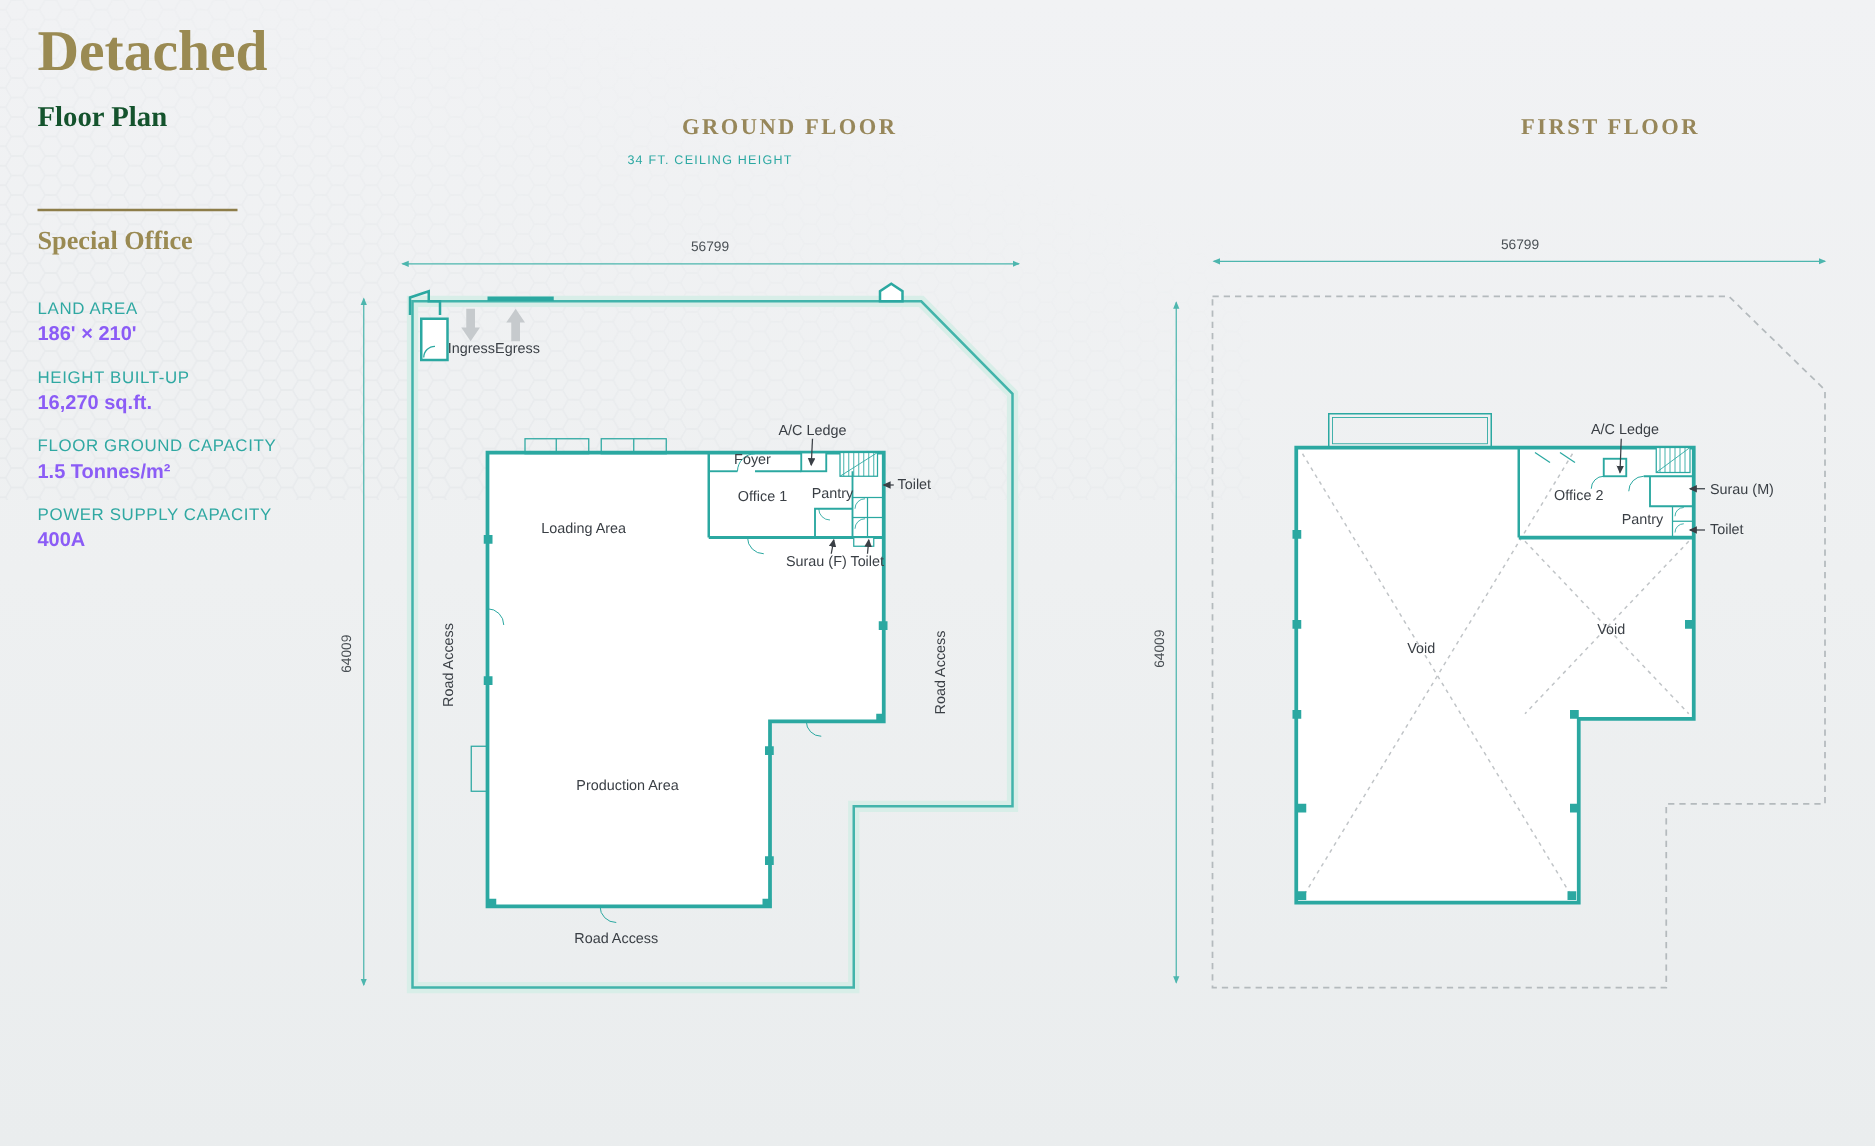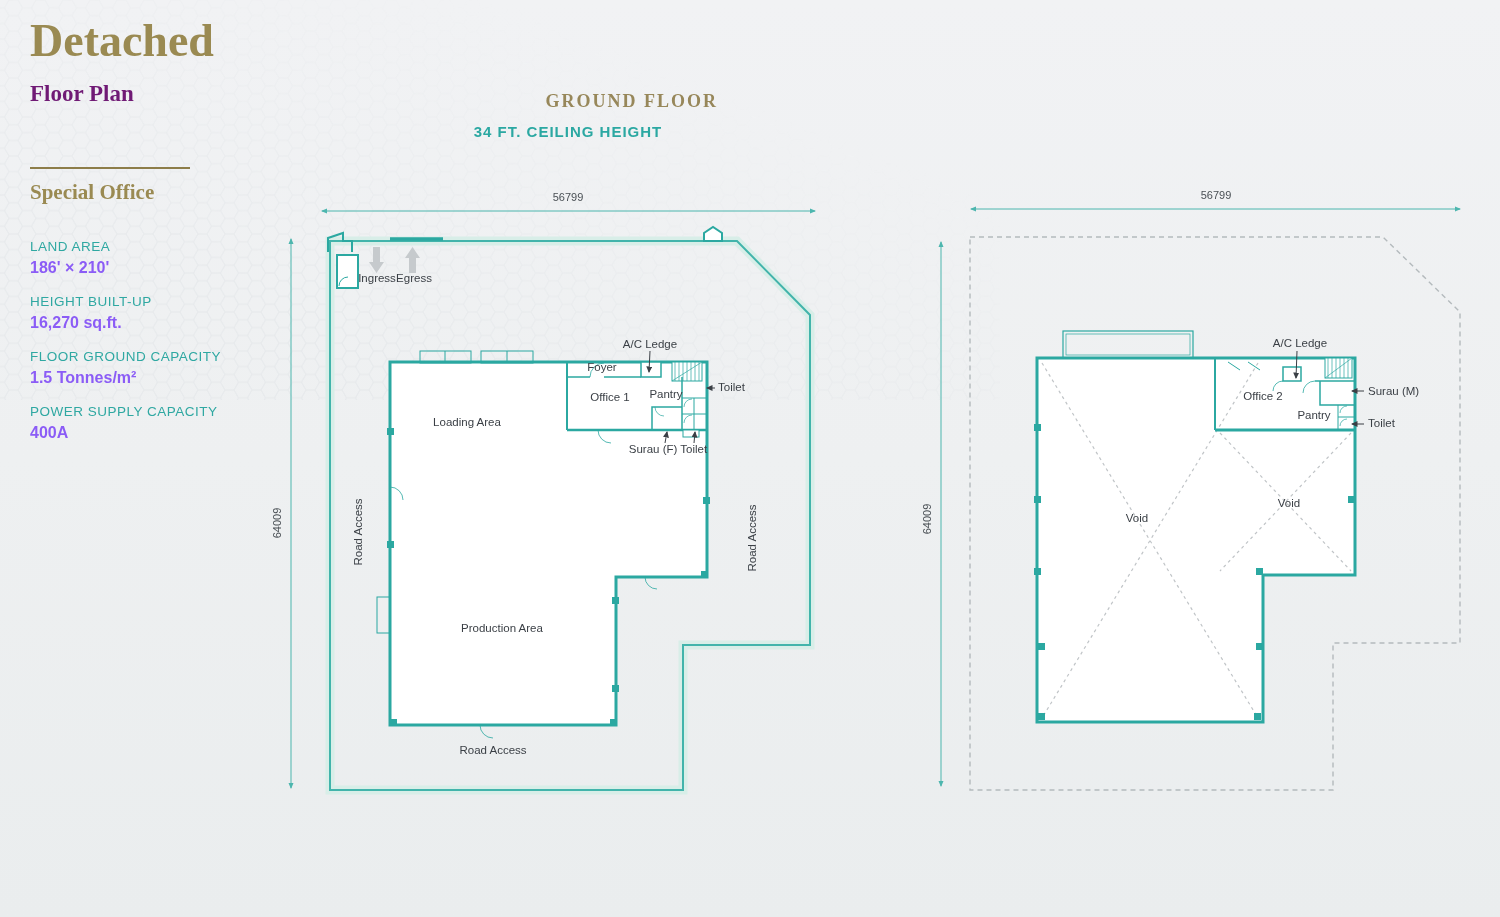--- a/index.html
+++ b/index.html
@@ -11,37 +11,37 @@
   
   .hex-layer{position:absolute;left:0;bottom:0;width:1000px;height:400px;opacity:.55;
     -webkit-mask-image:linear-gradient(to top right,rgba(0,0,0,1) 25%,rgba(0,0,0,0) 75%);
     mask-image:linear-gradient(to top right,rgba(0,0,0,1) 25%,rgba(0,0,0,0) 75%);}
 
   
   .panel{position:absolute;left:30px;top:16px;width:260px;}
   .title{font-family:"Liberation Serif",serif;font-weight:700;font-size:46px;
          color:#9a8a52;line-height:1.1;}
   .subtitle{font-family:"Liberation Serif",serif;font-weight:700;font-size:23px;
-         color:#701a75;margin-top:14px;}
+         color:#14532d;margin-top:14px;}
   .divider{width:160px;height:2px;background:#8d7d49;margin-top:60px;}
   .section-title{font-family:"Liberation Serif",serif;font-weight:700;font-size:21px;
          color:#9a8a52;margin-top:11px;}
   .specs{margin-top:34px;}
   .spec{margin-bottom:17px;}
   .spec .lab{font-size:13.5px;font-weight:400;color:#2fa8a2;letter-spacing:.5px;}
   .spec .val{font-size:16px;font-weight:700;color:#8b5cf6;margin-top:5px;}
 
   
   .plan-head{position:absolute;top:91px;width:300px;text-align:right;
       font-family:"Liberation Serif",serif;font-size:18px;color:#97875a;
       letter-spacing:2px;font-weight:600;}
   .gf-head{left:418px;}
   .ff-head{left:1060px;}
   .ceil{position:absolute;top:123px;left:418px;width:300px;text-align:center;
-      font-size:15px;font-weight:700;color:#2ba8a2;letter-spacing:1px;}
+      font-size:10px;font-weight:400;color:#2ba8a2;letter-spacing:1px;}
 
   
   svg{position:absolute;left:0;top:0;}
   .bldg{fill:#ffffff;stroke:#2ba8a1;stroke-width:3;}
   .band{fill:none;stroke:#d8eee8;stroke-width:9;}
   .site{fill:none;stroke:#42b4ab;stroke-width:2;}
   .iw{fill:none;stroke:#2ba8a1;}
   .iwf{fill:#ffffff;stroke:#2ba8a1;}
   .lbl{font:11.5px "Liberation Sans",sans-serif;fill:#3a3f45;}
   .dimt{font:11px "Liberation Sans",sans-serif;fill:#4a5055;}
@@ -93,20 +93,21 @@
       </div>
       <div class="spec">
         <div class="lab">POWER SUPPLY CAPACITY</div>
         <div class="val">400A</div>
       </div>
     </div>
   </div>
 
   <div class="plan-head gf-head">GROUND FLOOR</div>
   <div class="ceil">34 FT. CEILING HEIGHT</div>
+  <div class="plan-head ff-head">FIRST FLOOR</div>
 
   <svg width="1500" height="917" viewBox="0 0 1500 917">
     <defs>
       <pattern id="hatchDiag" width="6" height="6" patternUnits="userSpaceOnUse">
         <path d="M0,6 L6,0" stroke="#2ba8a1" stroke-width=".8" fill="none"></path>
       </pattern>
       <pattern id="hatchVert" width="4" height="12" patternUnits="userSpaceOnUse">
         <path d="M2,0 L2,12" stroke="#2ba8a1" stroke-width=".8" fill="none"></path>
       </pattern>
       <marker id="da" markerWidth="8" markerHeight="8" refX="5" refY="3" orient="auto-start-reverse">

